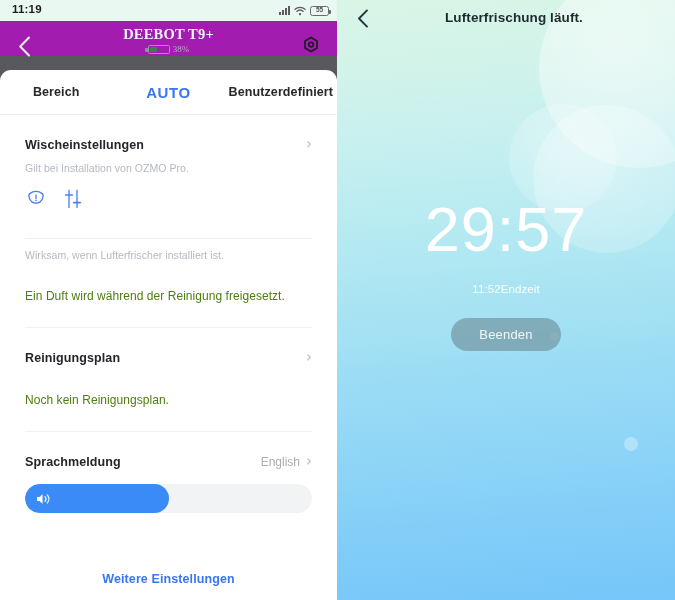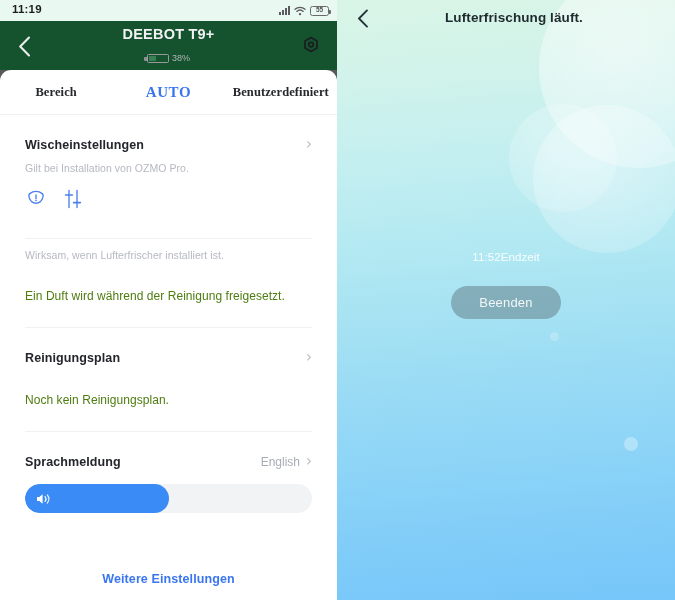--- a/index.html
+++ b/index.html
@@ -45,41 +45,41 @@
     border:1.2px solid #6a6a6e; border-radius:2.5px;
     display:flex; align-items:center; justify-content:center;
   }
   .batt:after {
     content:''; position:absolute; right:-3px; top:3px;
     width:2px; height:4px; background:#6a6a6e; border-radius:0 1px 1px 0;
   }
   .batt span { font-size:6.5px; color:#55555a; font-weight:bold; line-height:1; }
 
   .appbar {
-    height:49px; width:100%;
-    background:#14532d;
+    height:35px; width:100%;
+    background:#a21caf;
     position:relative;
-    display:flex; align-items:center;
+    display:flex; align-items:center;font-family:Liberation Serif, serif;
   }
   .back-l {
     position:absolute; left:11px; top:12px;
     width:26px; height:26px;
     display:flex; align-items:center; justify-content:center;
     cursor:pointer;
   }
   .title-wrap {
     position:absolute; left:0; right:0; top:5px;
     display:flex; flex-direction:column; align-items:center;
   }
   .dev-title {
     font-size:14.5px; font-weight:bold; color:#f2f2f4;
     letter-spacing:0.2px;
   }
   .batt-row {
-    display:flex; align-items:center; gap:3px; margin-top:11px;
+    display:flex; align-items:center; gap:3px; margin-top:1px;
   }
   .batt-mini {
     position:relative; width:22px; height:9px;
     border:1px solid #9a9a9e; border-radius:1.5px;
     padding:1px; display:flex; align-items:center;
   }
   .batt-mini:before {
     content:''; position:absolute; left:-3.5px; top:2.5px;
     width:2.5px; height:3.5px; background:#8f9094; border-radius:1px 0 0 1px;
   }
@@ -101,21 +101,21 @@
     border-radius:11px 11px 0 0;
     overflow:hidden;
   }
   .tabs {
     height:45px; display:flex; align-items:center;
     border-bottom:1px solid #eeeff1;
   }
   .tab {
     flex:1; text-align:center;
     font-size:12.5px; color:#26282c; font-weight:bold;
-    cursor:pointer; letter-spacing:0.1px;font-family:Liberation Serif, serif;
+    cursor:pointer; letter-spacing:0.1px;
   }
   .tab.active {
     color:#3a76f0; font-size:15px; font-weight:bold;
     letter-spacing:0.6px;
   }
 
   .body-l { padding:0 25px; position:relative; }
 
   .row-head {
     display:flex; align-items:center; justify-content:space-between;
@@ -377,18 +377,19 @@
     <div class="appbar-r">
       <div class="back-r">
         <svg width="12" height="19" viewBox="0 0 12 19">
           <path d="M10 1.4L2 9.5L10 17.6" stroke="#24343a" stroke-width="1.9" fill="none" stroke-linecap="round" stroke-linejoin="round"></path>
         </svg>
       </div>
       <div class="title-r">Lufterfrischung läuft.</div>
     </div>
 
     <div class="timer-zone">
+      <div class="timer">29:57</div>
       <div class="endtime">11:52Endzeit</div>
       <button class="end-btn">Beenden</button>
     </div>
 
   </div>
 </div>
 
 </body></html>

